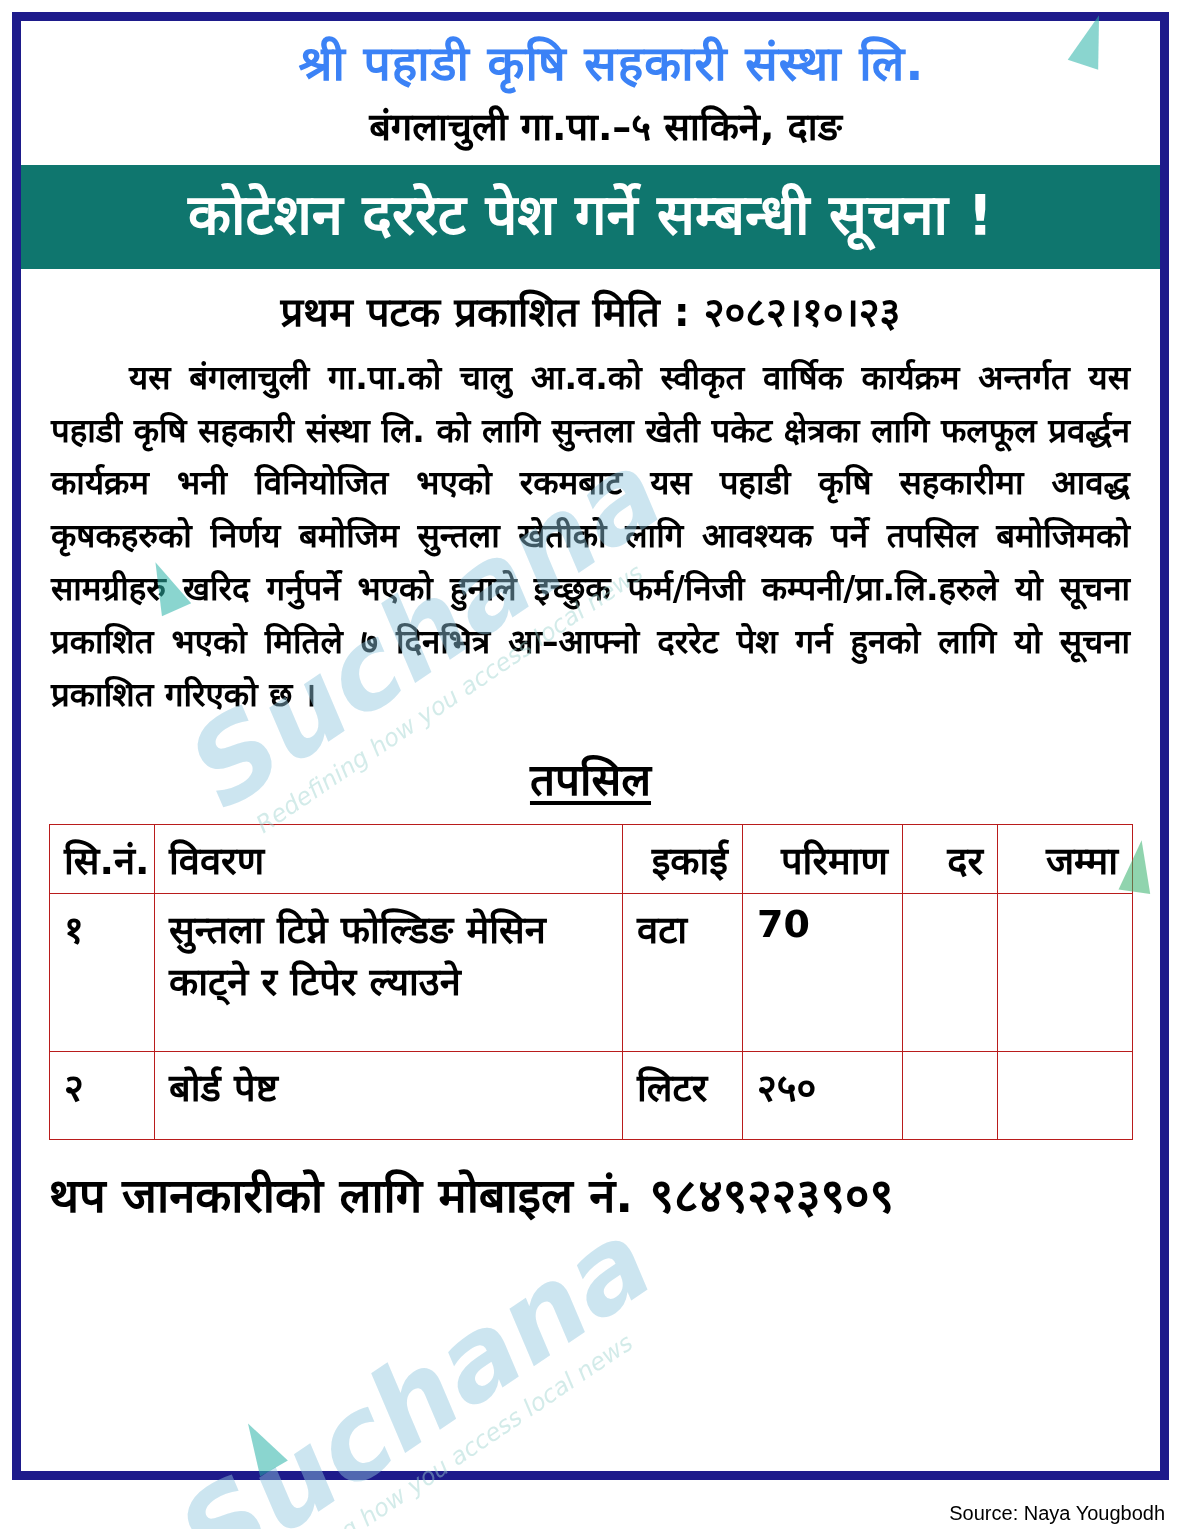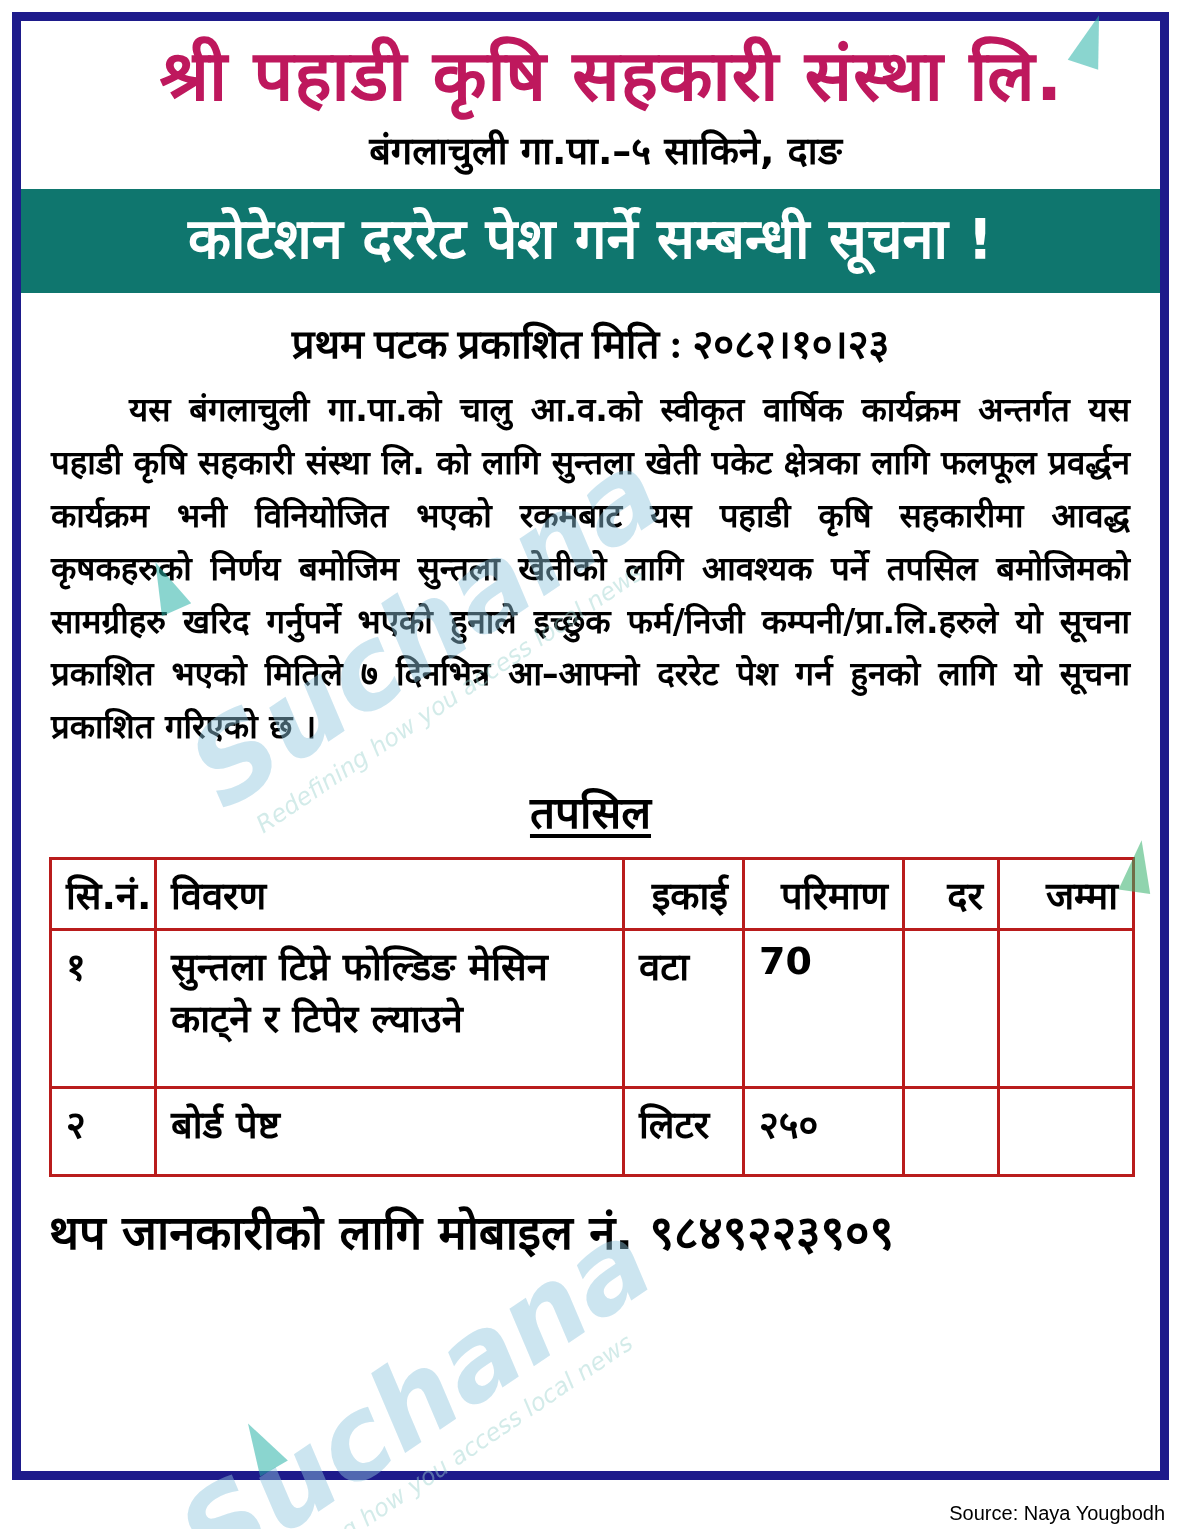--- a/index.html
+++ b/index.html
@@ -7,46 +7,46 @@
   body {
     font-family:"DejaVu Sans","Liberation Sans",sans-serif;
     position:relative; overflow:hidden; color:#000;
   }
   .sheet {
     position:absolute; left:12px; top:12px; width:1157px; height:1468px;
     border:9px solid #1e1b8b; background:#ffffff; z-index:1;
   }
   .header { text-align:center; padding-top:16px; }
   .org-name {
-    color:#be185d; font-weight:bold; font-size:70px; line-height:1.12;
+    color:#3b82f6; font-weight:bold; font-size:48px; line-height:1.12;
     letter-spacing:1px;
     padding-left:42px;
   }
   .address { color:#000; font-weight:bold; font-size:38px; margin-top:8px;padding-left:30px; }
   .banner {
     background:#0f766e; color:#ffffff; text-align:center;
     font-weight:bold; font-size:56px; line-height:1.0;
     padding:22px 0 26px; margin-top:14px;
   }
-  .date-line { text-align:center; font-weight:bold; font-size:40px; margin-top:22px;font-family:Liberation Serif, serif; }
+  .date-line { text-align:center; font-weight:bold; font-size:40px; margin-top:14px; }
   .body-para {
     font-weight:bold; font-size:33px; line-height:1.6; text-align:justify;
     padding:14px 30px 0 30px; text-indent:78px;
   }
   .section-title-wrap { text-align:center; margin-top:27px; }
   .section-title {
     display:inline-block; font-weight:bold; font-size:44px;
     text-decoration:underline; text-underline-offset:6px;
   }
   table.spec {
     border-collapse:collapse; margin:16px 28px 0 28px;
     width:1083px; table-layout:fixed;
   }
   table.spec th, table.spec td {
-    border:3px solid #b91c1c; font-weight:bold; font-size:38px;
+    border:1px solid #b91c1c; font-weight:bold; font-size:38px;
     padding:8px 14px; vertical-align:top; text-align:left;
     overflow:hidden;
   }
   table.spec th.c, table.spec td.c { text-align:right; }
   col.w-sn{width:105px;} col.w-desc{width:468px;} col.w-unit{width:120px;}
   col.w-qty{width:160px;} col.w-rate{width:95px;} col.w-total{width:135px;}
   tr.row-tall td { height:158px; }
   tr.row-short td { height:88px; }
   .footer-line { font-weight:bold; font-size:47px; padding:22px 28px 0 28px; }
   .source {

